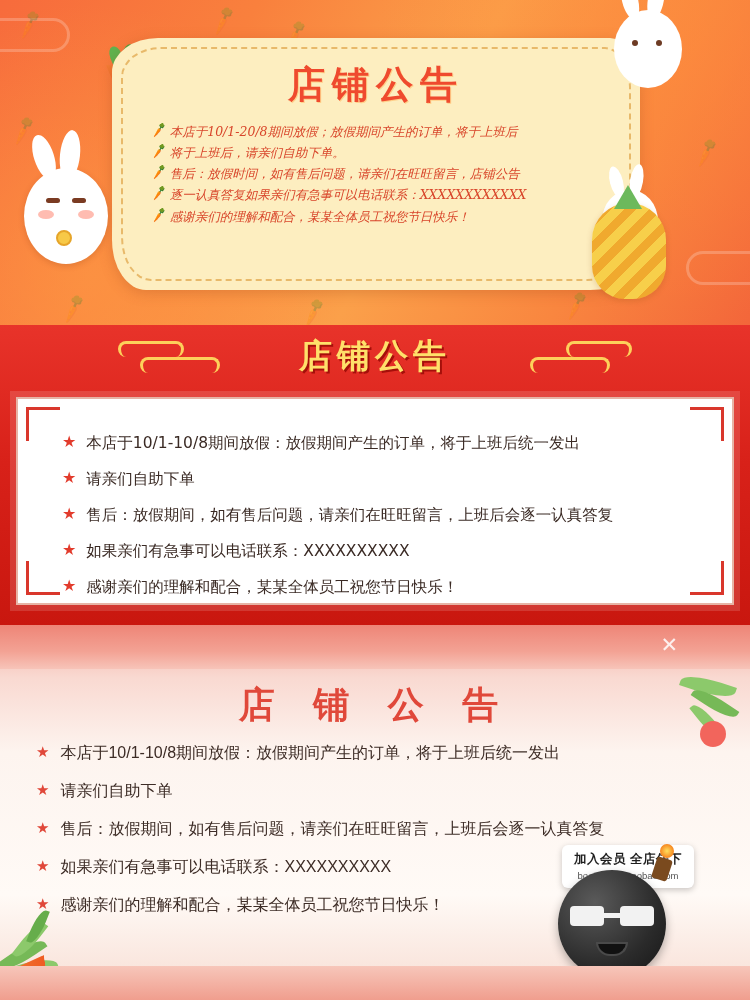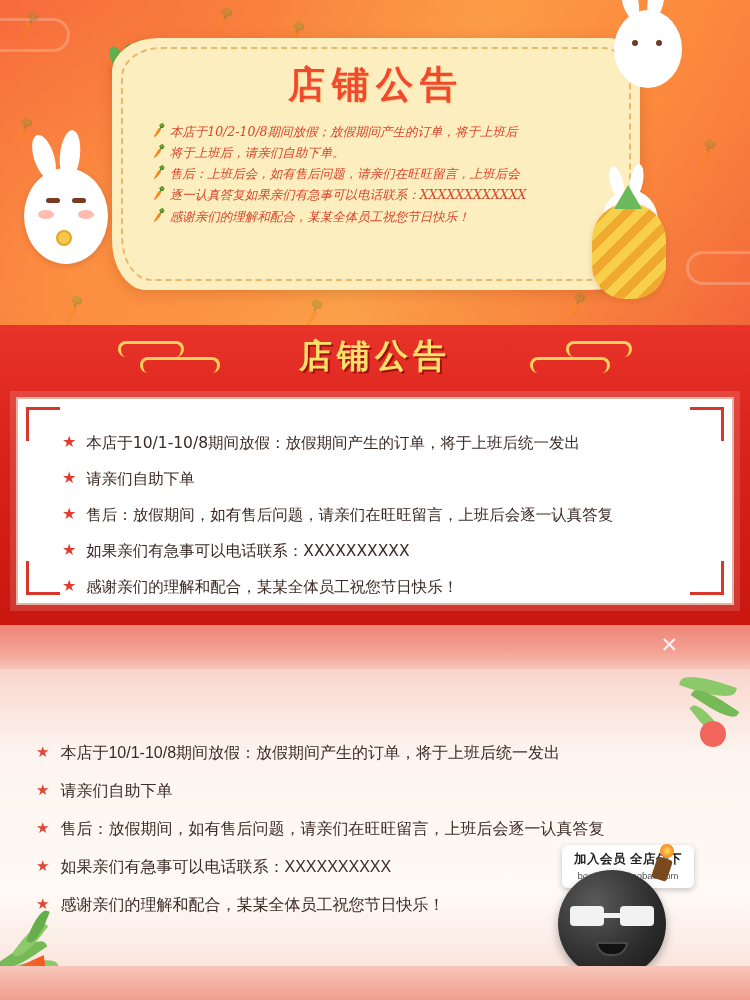--- a/index.html
+++ b/index.html
@@ -331,29 +331,29 @@
       <div class="leaf1"></div>
         <div class="leaf2"></div>
         <div class="body"></div>
     </div>
 
     <div class="board">
       <div class="board-title">店铺公告</div>
       <div class="board-lines">
         <div class="board-line">
           <span class="bullet">🥕</span>
-          <span class="txt">本店于10/2-10/8期间放假；放假期间产生的订单，将于上班后</span>
+          <span class="txt">本店于10/1-20/8期间放假；放假期间产生的订单，将于上班后</span>
         </div>
         <div class="board-line">
           <span class="bullet">🥕</span>
           <span class="txt">将于上班后，请亲们自助下单。</span>
         </div>
         <div class="board-line">
           <span class="bullet">🥕</span>
-          <span class="txt">售后：上班后会，如有售后问题，请亲们在旺旺留言，上班后会</span>
+          <span class="txt">售后：放假时间，如有售后问题，请亲们在旺旺留言，店铺公告</span>
         </div>
         <div class="board-line">
           <span class="bullet">🥕</span>
           <span class="txt">逐一认真答复如果亲们有急事可以电话联系：XXXXXXXXXXXX</span>
         </div>
         <div class="board-line">
           <span class="bullet">🥕</span>
           <span class="txt">感谢亲们的理解和配合，某某全体员工祝您节日快乐！</span>
         </div>
       </div>
@@ -432,20 +432,21 @@
     <div class="p3-topband"></div>
     <div class="p3-x">✕</div>
 
     <div class="leaf-r">
       <span></span>
         <span></span>
         <span></span>
     </div>
     <div class="fruit-r"></div>
 
+    <div class="p3-title">店 铺 公 告</div>
 
     <div class="p3-lines">
       <div class="p3-line">
         <span class="star">★</span>
         <span>本店于10/1-10/8期间放假：放假期间产生的订单，将于上班后统一发出</span>
       </div>
       <div class="p3-line">
         <span class="star">★</span>
         <span>请亲们自助下单</span>
       </div>

